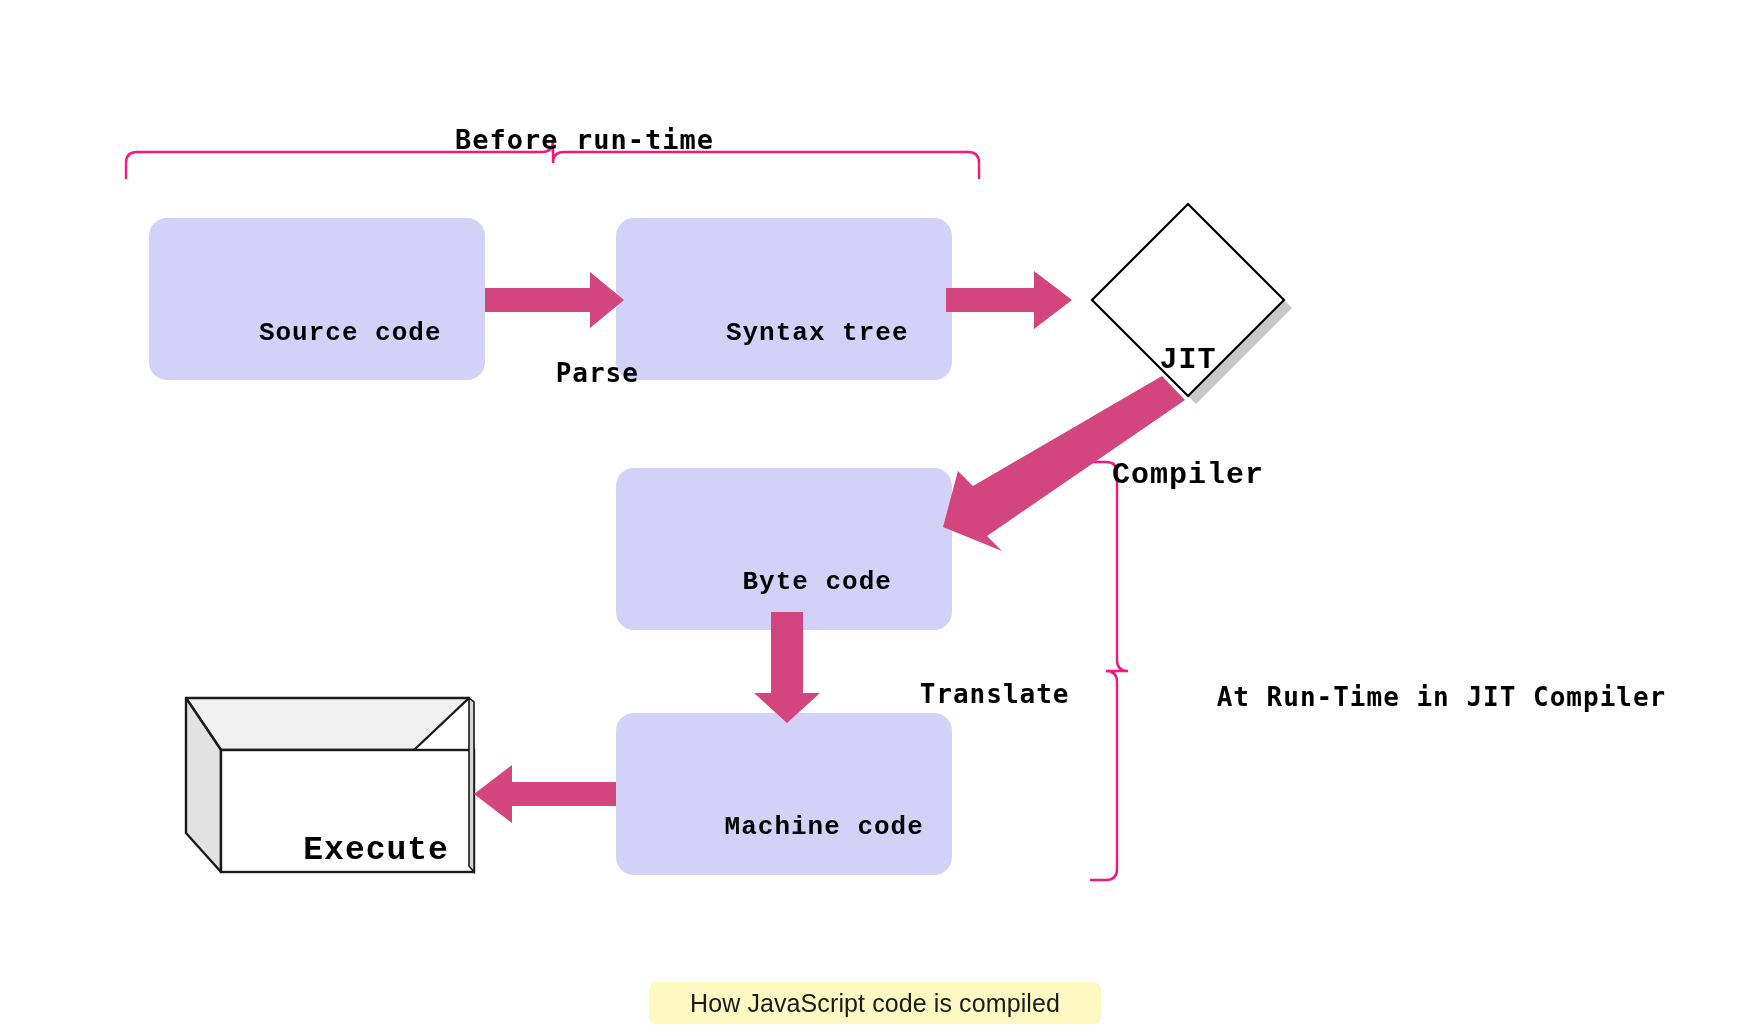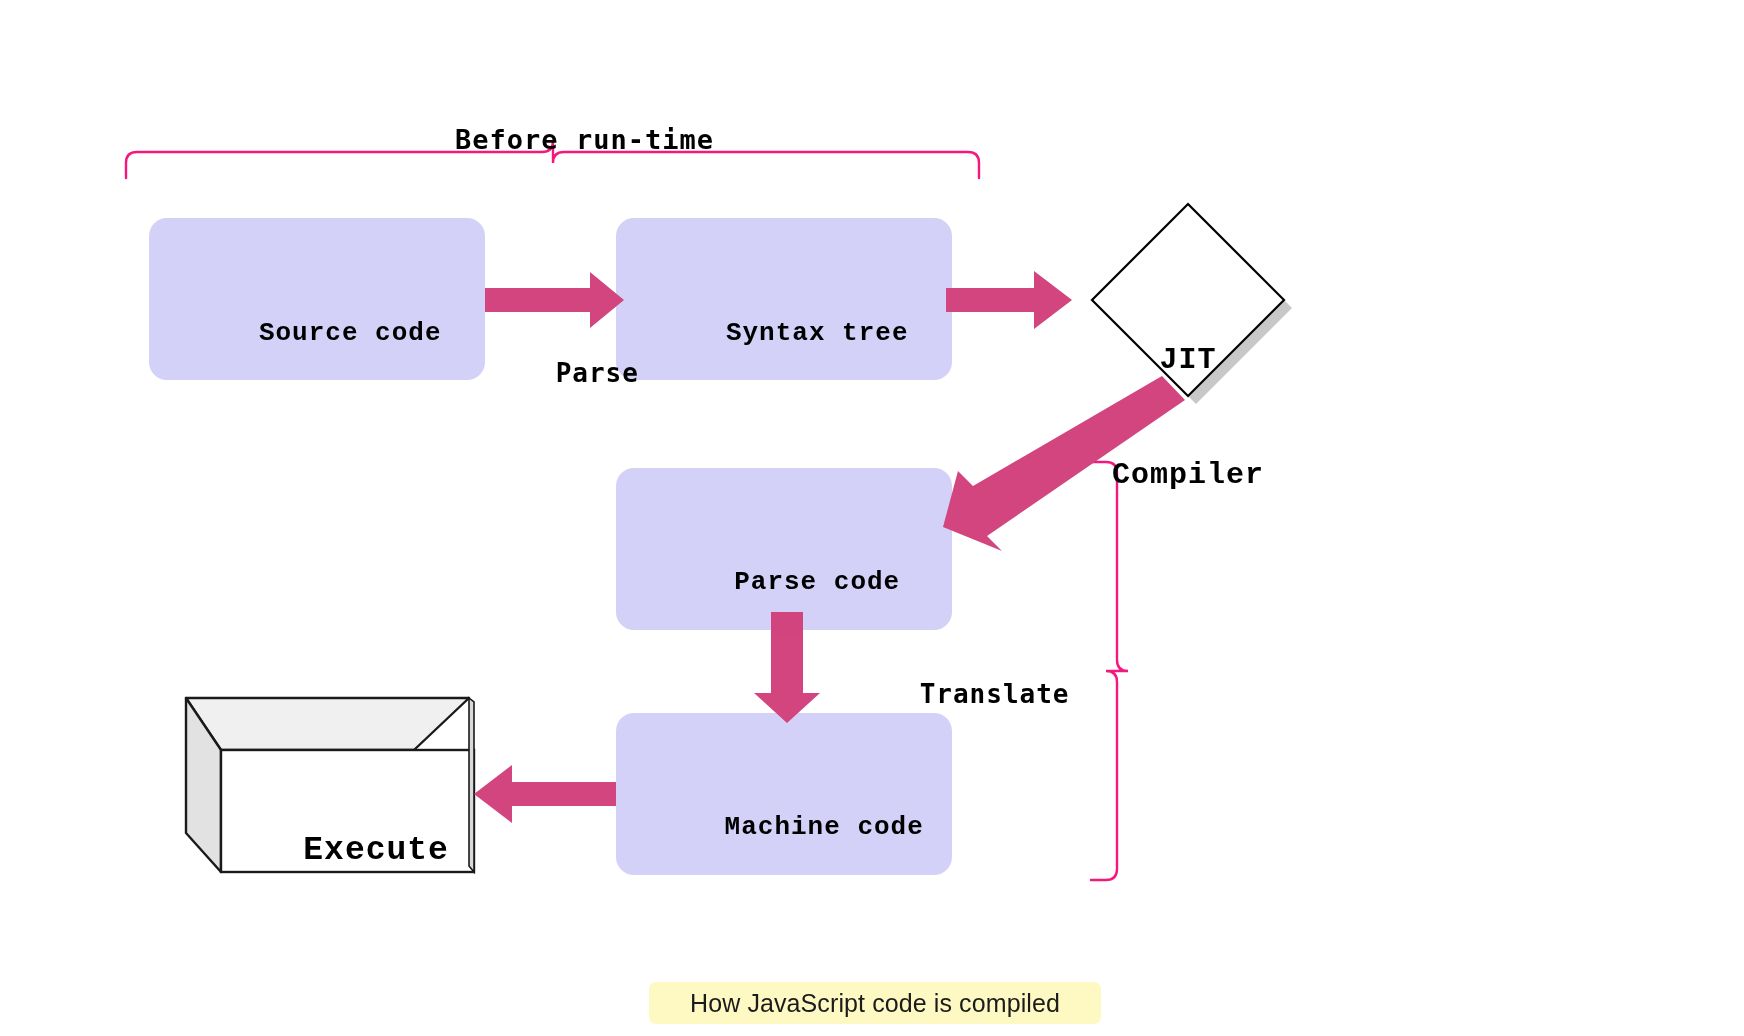--- a/index.html
+++ b/index.html
@@ -132,37 +132,40 @@
   <div class="node-label" style="left:616px; top:284px; width:336px; font-size:26px; letter-spacing:1px;">
     <span>Syntax tree</span>
   </div>
 
   <div class="node-label" style="left:1092px; top:264px; width:192px; font-size:30px; letter-spacing:1px;">
     <div>JIT</div>
     <div>Compiler</div>
   </div>
 
   <div class="node-label" style="left:616px; top:533px; width:336px; font-size:26px; letter-spacing:1px;">
-    <span>Parse code</span>
+    <span>Byte code</span>
   </div>
 
   <div class="node-label" style="left:616px; top:778px; width:336px; font-size:26px; letter-spacing:1px;padding-left:7px;">
     <span>Machine code</span>
   </div>
 
   <div class="node-label" style="left:208px; top:788px; width:253px; font-size:33px; letter-spacing:1px;">
     <span>Execute</span>
   </div>
 
   <div class="diag-text" style="left:853px; top:649px; font-size:26px; letter-spacing:1px;">
     <span>Translate</span>
   </div>
 
   <div class="diag-text" style="left:489px; top:328px; font-size:26px; letter-spacing:1px;">
     <span>Parse</span>
   </div>
 
+  <div class="diag-text" style="left:1150px; top:652px; font-size:26px; letter-spacing:1px;">
+    <span>At Run-Time in JIT Compiler</span>
+  </div>
 
   <div id="caption-bar">
     <span id="caption-text">How JavaScript code is compiled</span>
   </div>
 
 </div>
 
 </body></html>

